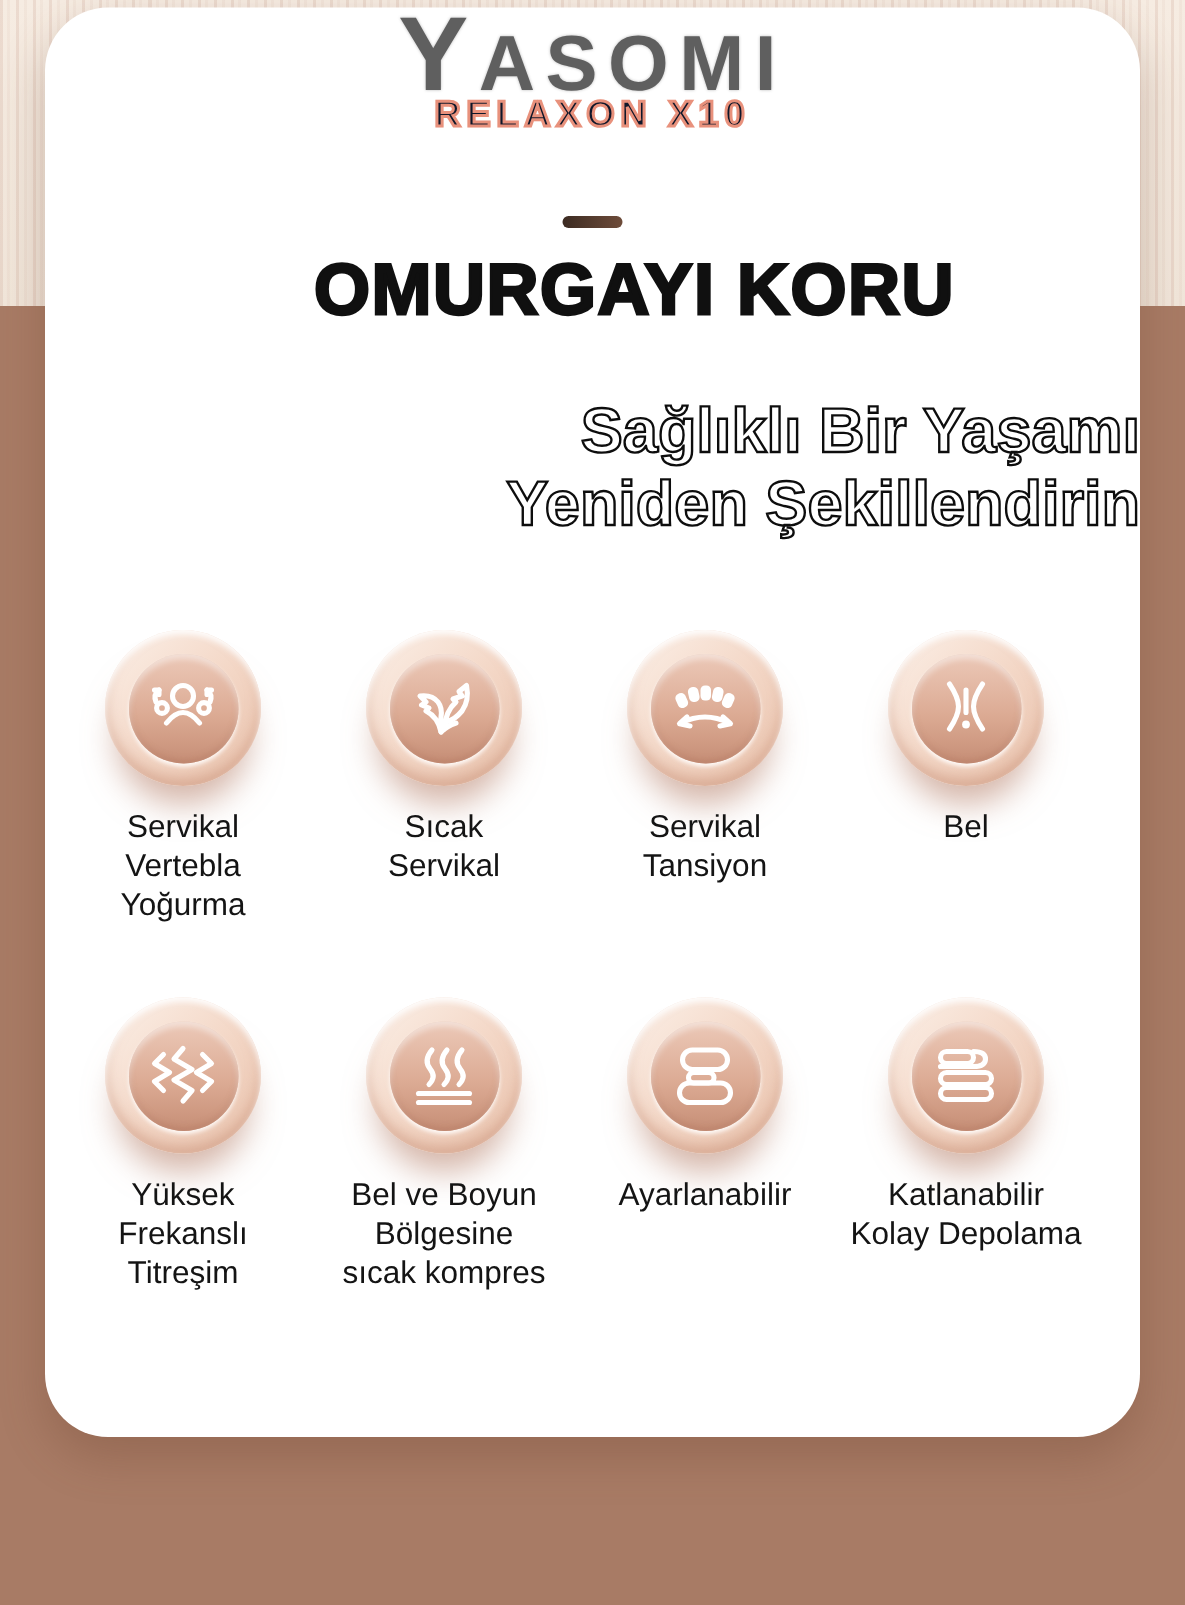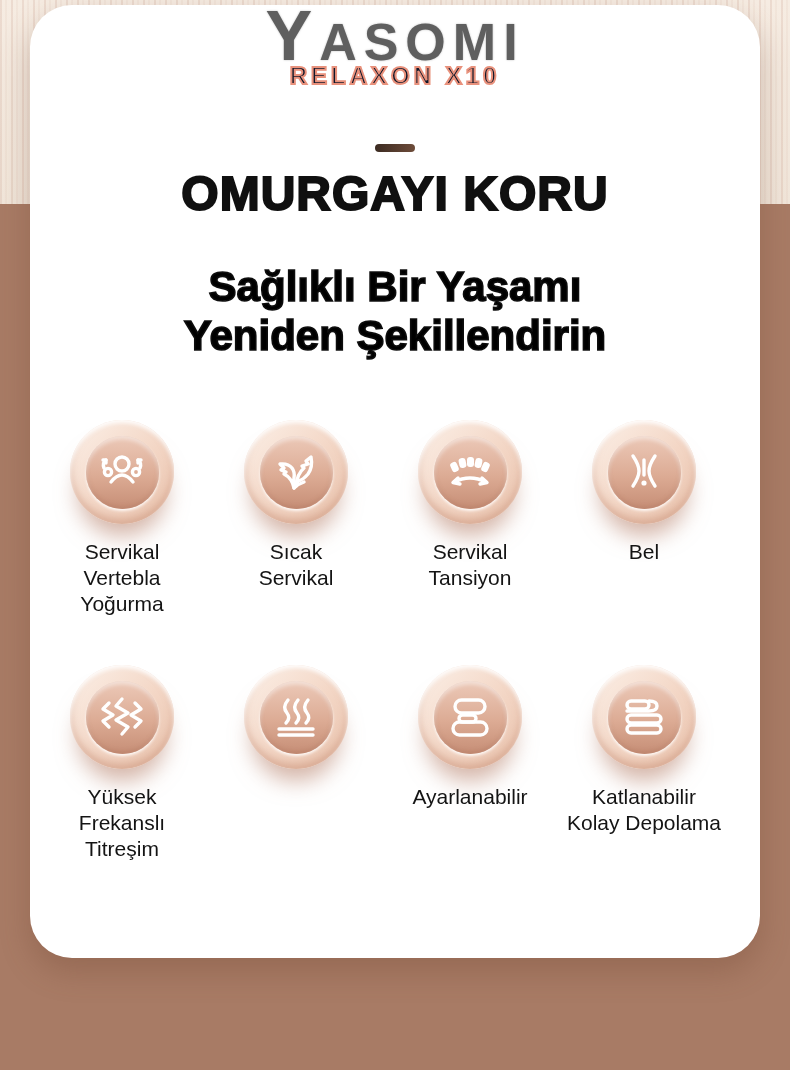--- a/index.html
+++ b/index.html
@@ -49,24 +49,25 @@
     border-radius:4px;
     background:linear-gradient(90deg,#3c2b22,#6e4c3a);
   }
 
   
   .title{
     position:absolute;top:166px;left:30px;width:730px;text-align:center;
     font-size:48px;font-weight:700;color:#101010;
     -webkit-text-stroke:2px #101010;
     letter-spacing:1px;
+    padding-left:28px;
   }
   .subtitle{
-    position:absolute;top:262px;left:30px;width:730px;text-align:center;
-    font-size:42px;line-height:49px;font-weight:700;color:#000000;
+    position:absolute;top:262px;left:30px;width:730px;text-align:right;
+    font-size:42px;line-height:49px;font-weight:700;color:#ffffff;
     -webkit-text-stroke:1.6px #0d0d0d;
     white-space:pre-line;
   }
 
   
   .grid{
     position:absolute;top:420px;left:35px;width:696px;
     display:grid;grid-template-columns:repeat(4,174px);
   }
   .cell{
@@ -213,20 +214,23 @@
         <div class="btn-inner">
           <svg width="48" height="48" viewBox="0 0 48 48">
             <path class="ic" stroke-width="3" d="M16 7 q-6 7 -1 13 q4 5 -1 10"></path>
             <path class="ic" stroke-width="3" d="M26 7 q-6 7 -1 13 q4 5 -1 10"></path>
             <path class="ic" stroke-width="3" d="M36 7 q-6 7 -1 13 q4 5 -1 10"></path>
             <line class="ic" stroke-width="3.2" x1="7" y1="36" x2="41" y2="36"></line>
             <line class="ic" stroke-width="3.2" x1="7" y1="42" x2="41" y2="42"></line>
           </svg>
         </div>
       </div>
+      <div class="caption">Bel ve Boyun
+Bölgesine
+sıcak kompres</div>
     </div>
 
     <div class="cell">
       <div class="btn">
         <div class="btn-inner">
           <svg width="48" height="48" viewBox="0 0 48 48">
             <rect class="ic" stroke-width="3" x="9" y="7" width="30" height="13" rx="6.5"></rect>
             <rect class="ic" stroke-width="2.6" x="13" y="22" width="17" height="7" rx="3.5"></rect>
             <rect class="ic" stroke-width="3" x="7" y="29" width="34" height="13" rx="6.5"></rect>
           </svg>

